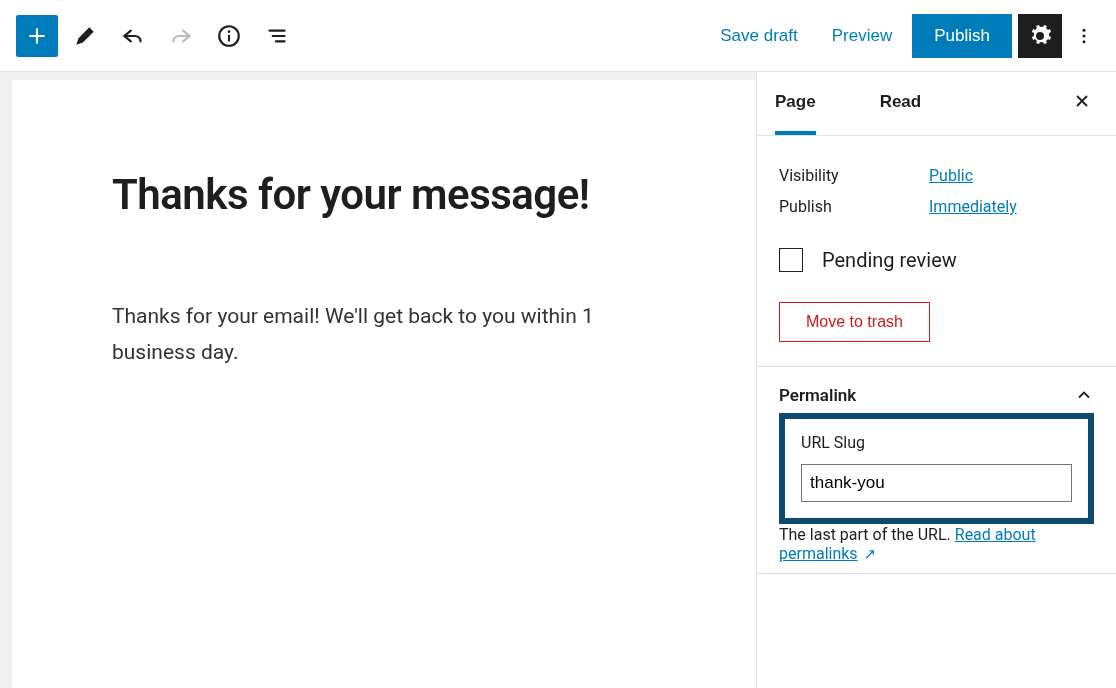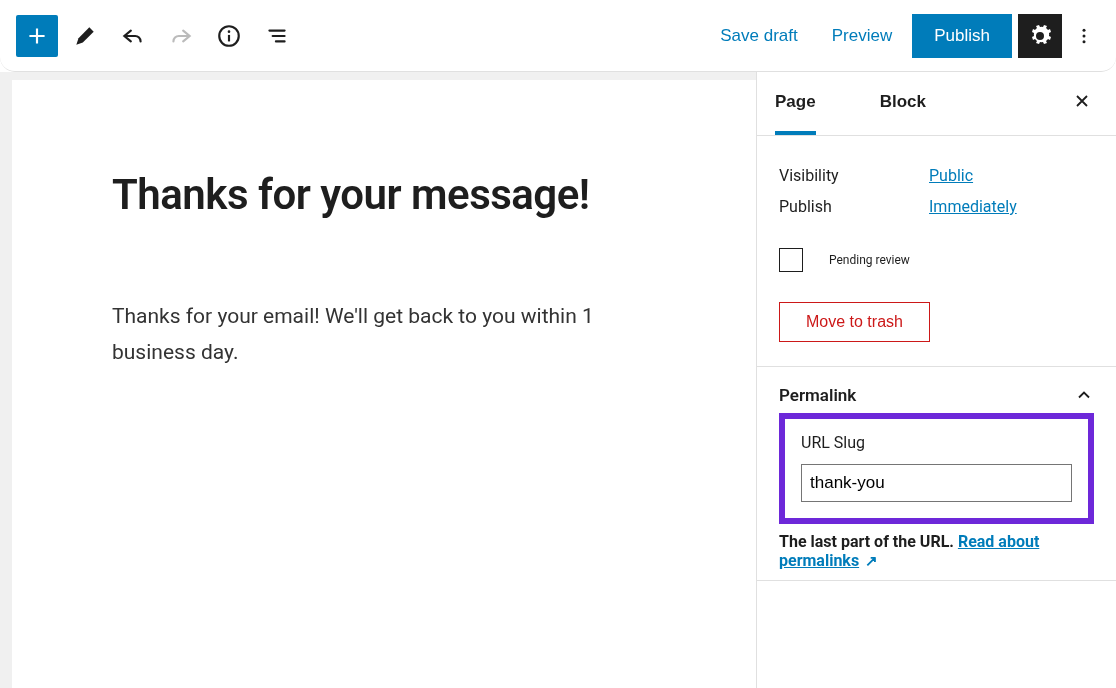--- a/index.html
+++ b/index.html
@@ -13,21 +13,20 @@
     overflow: hidden;
   }
   
   .top-toolbar {
     height: 72px;
     display: flex;
     align-items: center;
     justify-content: space-between;
     padding: 0 16px;
     border-bottom: 1px solid #e0e0e0;
-    border-radius: 15px;
   }
   .tb-left, .tb-right { display: flex; align-items: center; gap: 6px; }
   .icon-btn {
     width: 42px; height: 42px;
     display: flex; align-items: center; justify-content: center;
     border: none; background: transparent; cursor: pointer;
     border-radius: 2px;
   }
   .icon-btn svg { width: 26px; height: 26px; }
   .add-btn { background: #007cba; color: #fff; }
@@ -128,59 +127,58 @@
     font-size: 17px; font-weight: 600; color: #1e1e1e;
   }
   .field-row {
     display: flex;
     margin-top: 12px;
     font-size: 16px;
   }
   .field-label { width: 150px; color: #1e1e1e; }
   .field-value-link { color: #007cba; }
   .checkbox-row {
-    display: flex; align-items: center; gap: 26px;
+    display: flex; align-items: center; gap: 19px;
     margin-top: 32px;
-    font-size: 12px;
+    font-size: 20px;
   }
   .checkbox-box {
     width: 24px; height: 24px;
     border: 1.5px solid #1e1e1e;
     background: #fff;
   }
   .trash-btn {
     display: inline-block;
     margin-top: 30px;
     border: 1px solid #cc1818;
     color: #cc1818;
     background: #fff;
     font-size: 16px;
     padding: 10px 26px;
     cursor: pointer;
   }
   .permalink-panel { padding-bottom: 10px; }
   .highlight-box {
-    border: 6px solid #6d28d9;
+    border: 6px solid #0c4a6e;
     padding: 14px 16px 16px 16px;
     margin-top: 4px;
   }
   .url-slug-label {
     font-size: 16px; color: #1e1e1e;
     display: block; margin-bottom: 12px;
   }
   .url-slug-input {
     width: 100%;
     font-size: 17px;
     padding: 8px 8px;
     border: 1px solid #757575;
   }
   .permalink-help {
     font-size: 16px; color: #1e1e1e;
-    margin-top: 8px;
-    font-weight: bold;
+    margin-top: 1px;
   }
   .permalink-help a { color: #007cba; text-decoration: underline; }
   .ext-icon { color: #007cba; font-size: 15px; margin-left: 2px; }
 </style>
 </head>
 <body>
 
 <div class="top-toolbar">
   <div class="tb-left">
     <button class="icon-btn add-btn">
@@ -241,21 +239,21 @@
     <div class="editor-page">
       <h1 class="page-title">Thanks for your message!</h1>
       <p class="page-body">Thanks for your email! We'll get back to you within 1 business day.</p>
     </div>
   </div>
 
   <div class="sidebar">
 
     <div class="sidebar-tabs">
       <button class="sidebar-tab active">Page</button>
-      <button class="sidebar-tab">Block</button>
+      <button class="sidebar-tab">Read</button>
       <button class="sidebar-close">
         <svg viewBox="0 0 24 24" width="20" height="20">
             <path d="M6 6l12 12M18 6L6 18" stroke="#1e1e1e" stroke-width="2.2"></path>
           </svg>
       </button>
     </div>
 
     <div class="panel">
 
       <div class="field-row">

